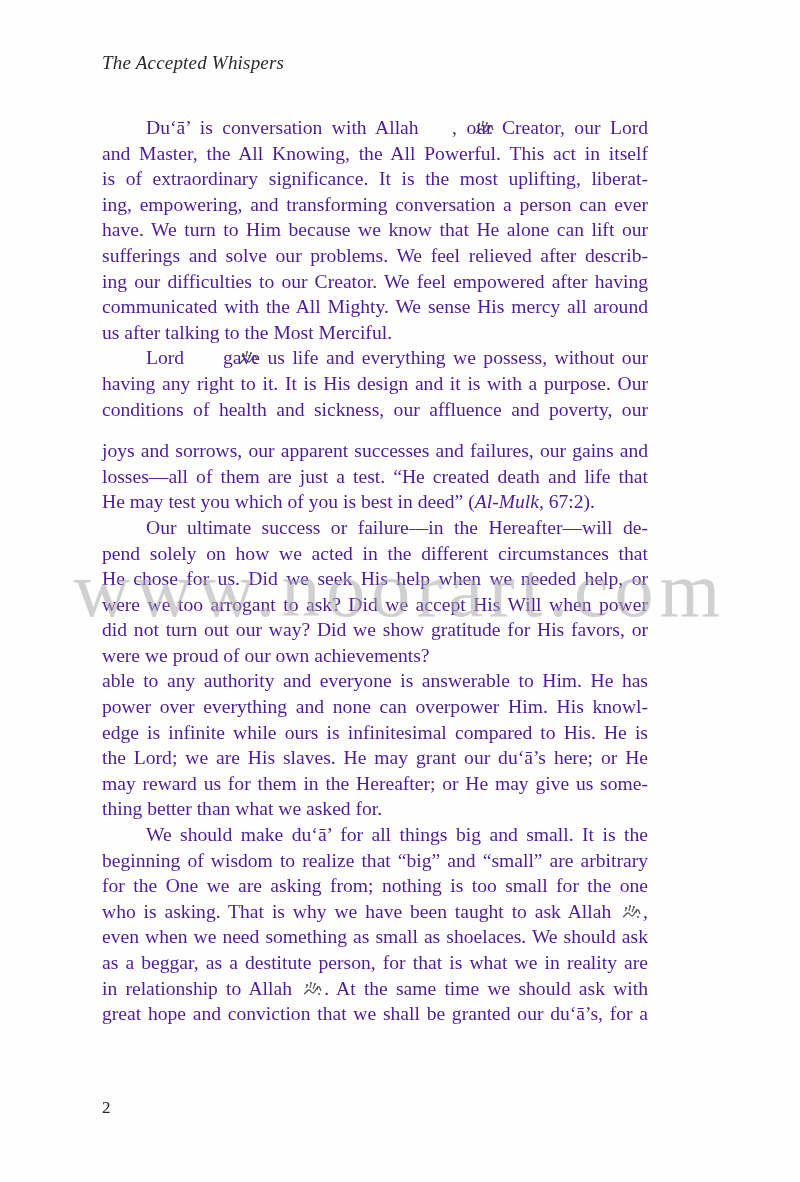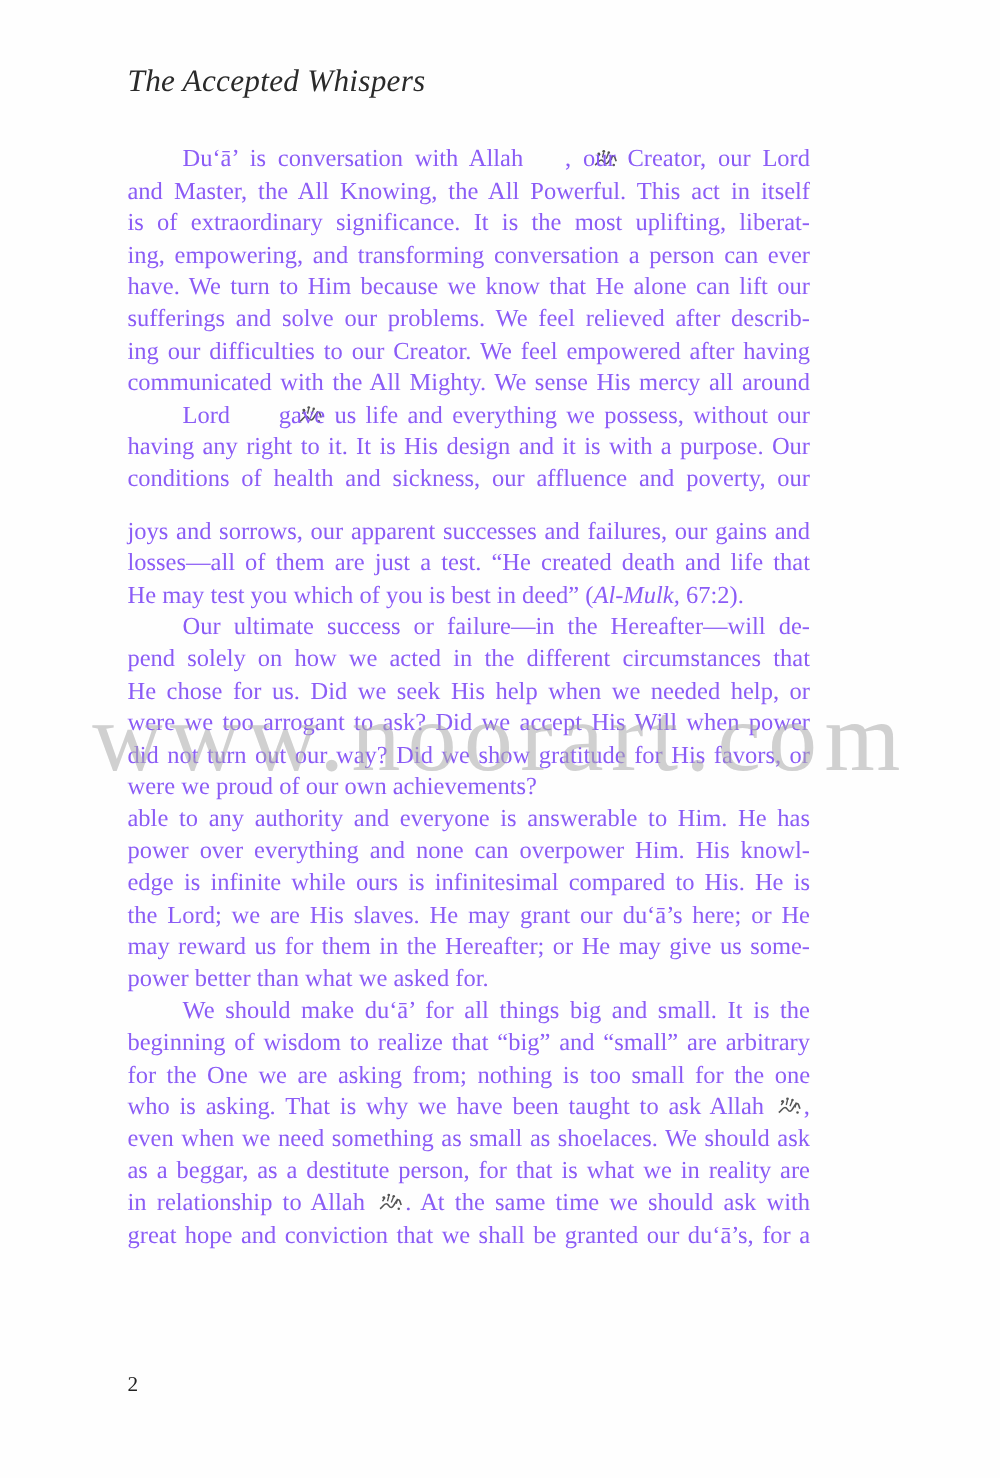--- a/index.html
+++ b/index.html
@@ -1,26 +1,26 @@
 <!DOCTYPE html>
 <html><head>
 <meta charset="utf-8">
 <style>
   html, body { margin: 0; padding: 0; background: #ffffff; }
   body { width: 800px; height: 1182px; position: relative; overflow: hidden; }
   .page { position: absolute; left: 0; top: 0; width: 800px; height: 1182px; background: #fefefe; }
   .running-head {
     position: absolute; left: 102px; top: 52px;
     font-family: "Liberation Serif", "DejaVu Serif", serif;
-    font-style: italic; font-size: 25px; color: #2a2a2a; letter-spacing: 0.2px;
+    font-style: italic; font-size: 19px; color: #2a2a2a; letter-spacing: 0.2px;
   }
   .body-text {
     position: absolute; left: 102px; top: 115px; width: 546px;
     font-family: "Liberation Serif", "DejaVu Serif", serif;
-    font-size: 19.6px; line-height: 25.6px; color: #8b5cf6;
+    font-size: 19.6px; line-height: 25.6px; color: #4c1d95;
     text-align: justify; hyphens: manual;
   }
   .body-text p { margin: 0; text-indent: 44px; }
   .line { display: block; text-align: justify; text-align-last: justify; white-space: nowrap; }
   .line.last { text-align-last: left; }
   .honorific {
     display: inline-block; width: 22px; height: 18px; vertical-align: -3px;
     margin: 0 1px;
   }
   .honorific svg { width: 22px; height: 18px; }
@@ -56,20 +56,21 @@
                 <circle cx="18" cy="14" r="1"></circle>
               </g>
             </svg></span><span>, our Creator, our Lord</span></span>
         <span class="line" style="text-indent: 0px;"><span>and Master, the All Knowing, the All Powerful. This act in itself</span></span>
         <span class="line" style="text-indent: 0px;"><span>is of extraordinary significance. It is the most uplifting, liberat-</span></span>
         <span class="line" style="text-indent: 0px;"><span>ing, empowering, and transforming conversation a person can ever</span></span>
         <span class="line" style="text-indent: 0px;"><span>have. We turn to Him because we know that He alone can lift our</span></span>
         <span class="line" style="text-indent: 0px;"><span>sufferings and solve our problems. We feel relieved after describ-</span></span>
         <span class="line" style="text-indent: 0px;"><span>ing our difficulties to our Creator. We feel empowered after having</span></span>
         <span class="line" style="text-indent: 0px;"><span>communicated with the All Mighty. We sense His mercy all around</span></span>
+        <span class="line last" style="text-indent: 0px;"><span>us after talking to the Most Merciful.</span></span>
       </p>
       <p>
         <span class="line"><span>Lord </span><span class="honorific"><svg viewBox="0 0 22 18">
               <g fill="#555">
                 <path d="M3 14c2-1 3-4 5-4s2 3 4 3 3-5 5-6 2 2 3 4" stroke="#555" stroke-width="1.3" fill="none"></path>
                 <circle cx="6" cy="5" r="1.1"></circle>
                 <circle cx="10" cy="3" r="1.1"></circle>
                 <circle cx="14" cy="4" r="1"></circle>
                 <path d="M5 8l2-3M9 8l1-4M12 9l2-5M16 10l1-4" stroke="#555" stroke-width="1.1"></path>
                 <circle cx="18" cy="14" r="1"></circle>
@@ -88,21 +89,21 @@
         <span class="line" style="text-indent: 0px;"><span>were we too arrogant to ask? Did we accept His Will when power</span></span>
         <span class="line" style="text-indent: 0px;"><span>did not turn out our way? Did we show gratitude for His favors, or</span></span>
         <span class="line last" style="text-indent: 0px;"><span>were we proud of our own achievements?</span></span>
       </p>
       <p>
         <span class="line" style="text-indent: 0px;"><span>able to any authority and everyone is answerable to Him. He has</span></span>
         <span class="line" style="text-indent: 0px;"><span>power over everything and none can overpower Him. His knowl-</span></span>
         <span class="line" style="text-indent: 0px;"><span>edge is infinite while ours is infinitesimal compared to His. He is</span></span>
         <span class="line" style="text-indent: 0px;"><span>the Lord; we are His slaves. He may grant our du‘ā’s here; or He</span></span>
         <span class="line" style="text-indent: 0px;"><span>may reward us for them in the Hereafter; or He may give us some-</span></span>
-        <span class="line last" style="text-indent: 0px;"><span>power better than what we asked for.</span></span>
+        <span class="line last" style="text-indent: 0px;"><span>thing better than what we asked for.</span></span>
       </p>
       <p>
         <span class="line"><span>We should make du‘ā’ for all things big and small. It is the</span></span>
         <span class="line" style="text-indent: 0px;"><span>beginning of wisdom to realize that “big” and “small” are arbitrary</span></span>
         <span class="line" style="text-indent: 0px;"><span>for the One we are asking from; nothing is too small for the one</span></span>
         <span class="line" style="text-indent: 0px;"><span>who is asking. That is why we have been taught to ask Allah </span><span class="honorific"><svg viewBox="0 0 22 18">
               <g fill="#555">
                 <path d="M3 14c2-1 3-4 5-4s2 3 4 3 3-5 5-6 2 2 3 4" stroke="#555" stroke-width="1.3" fill="none"></path>
                 <circle cx="6" cy="5" r="1.1"></circle>
                 <circle cx="10" cy="3" r="1.1"></circle>

